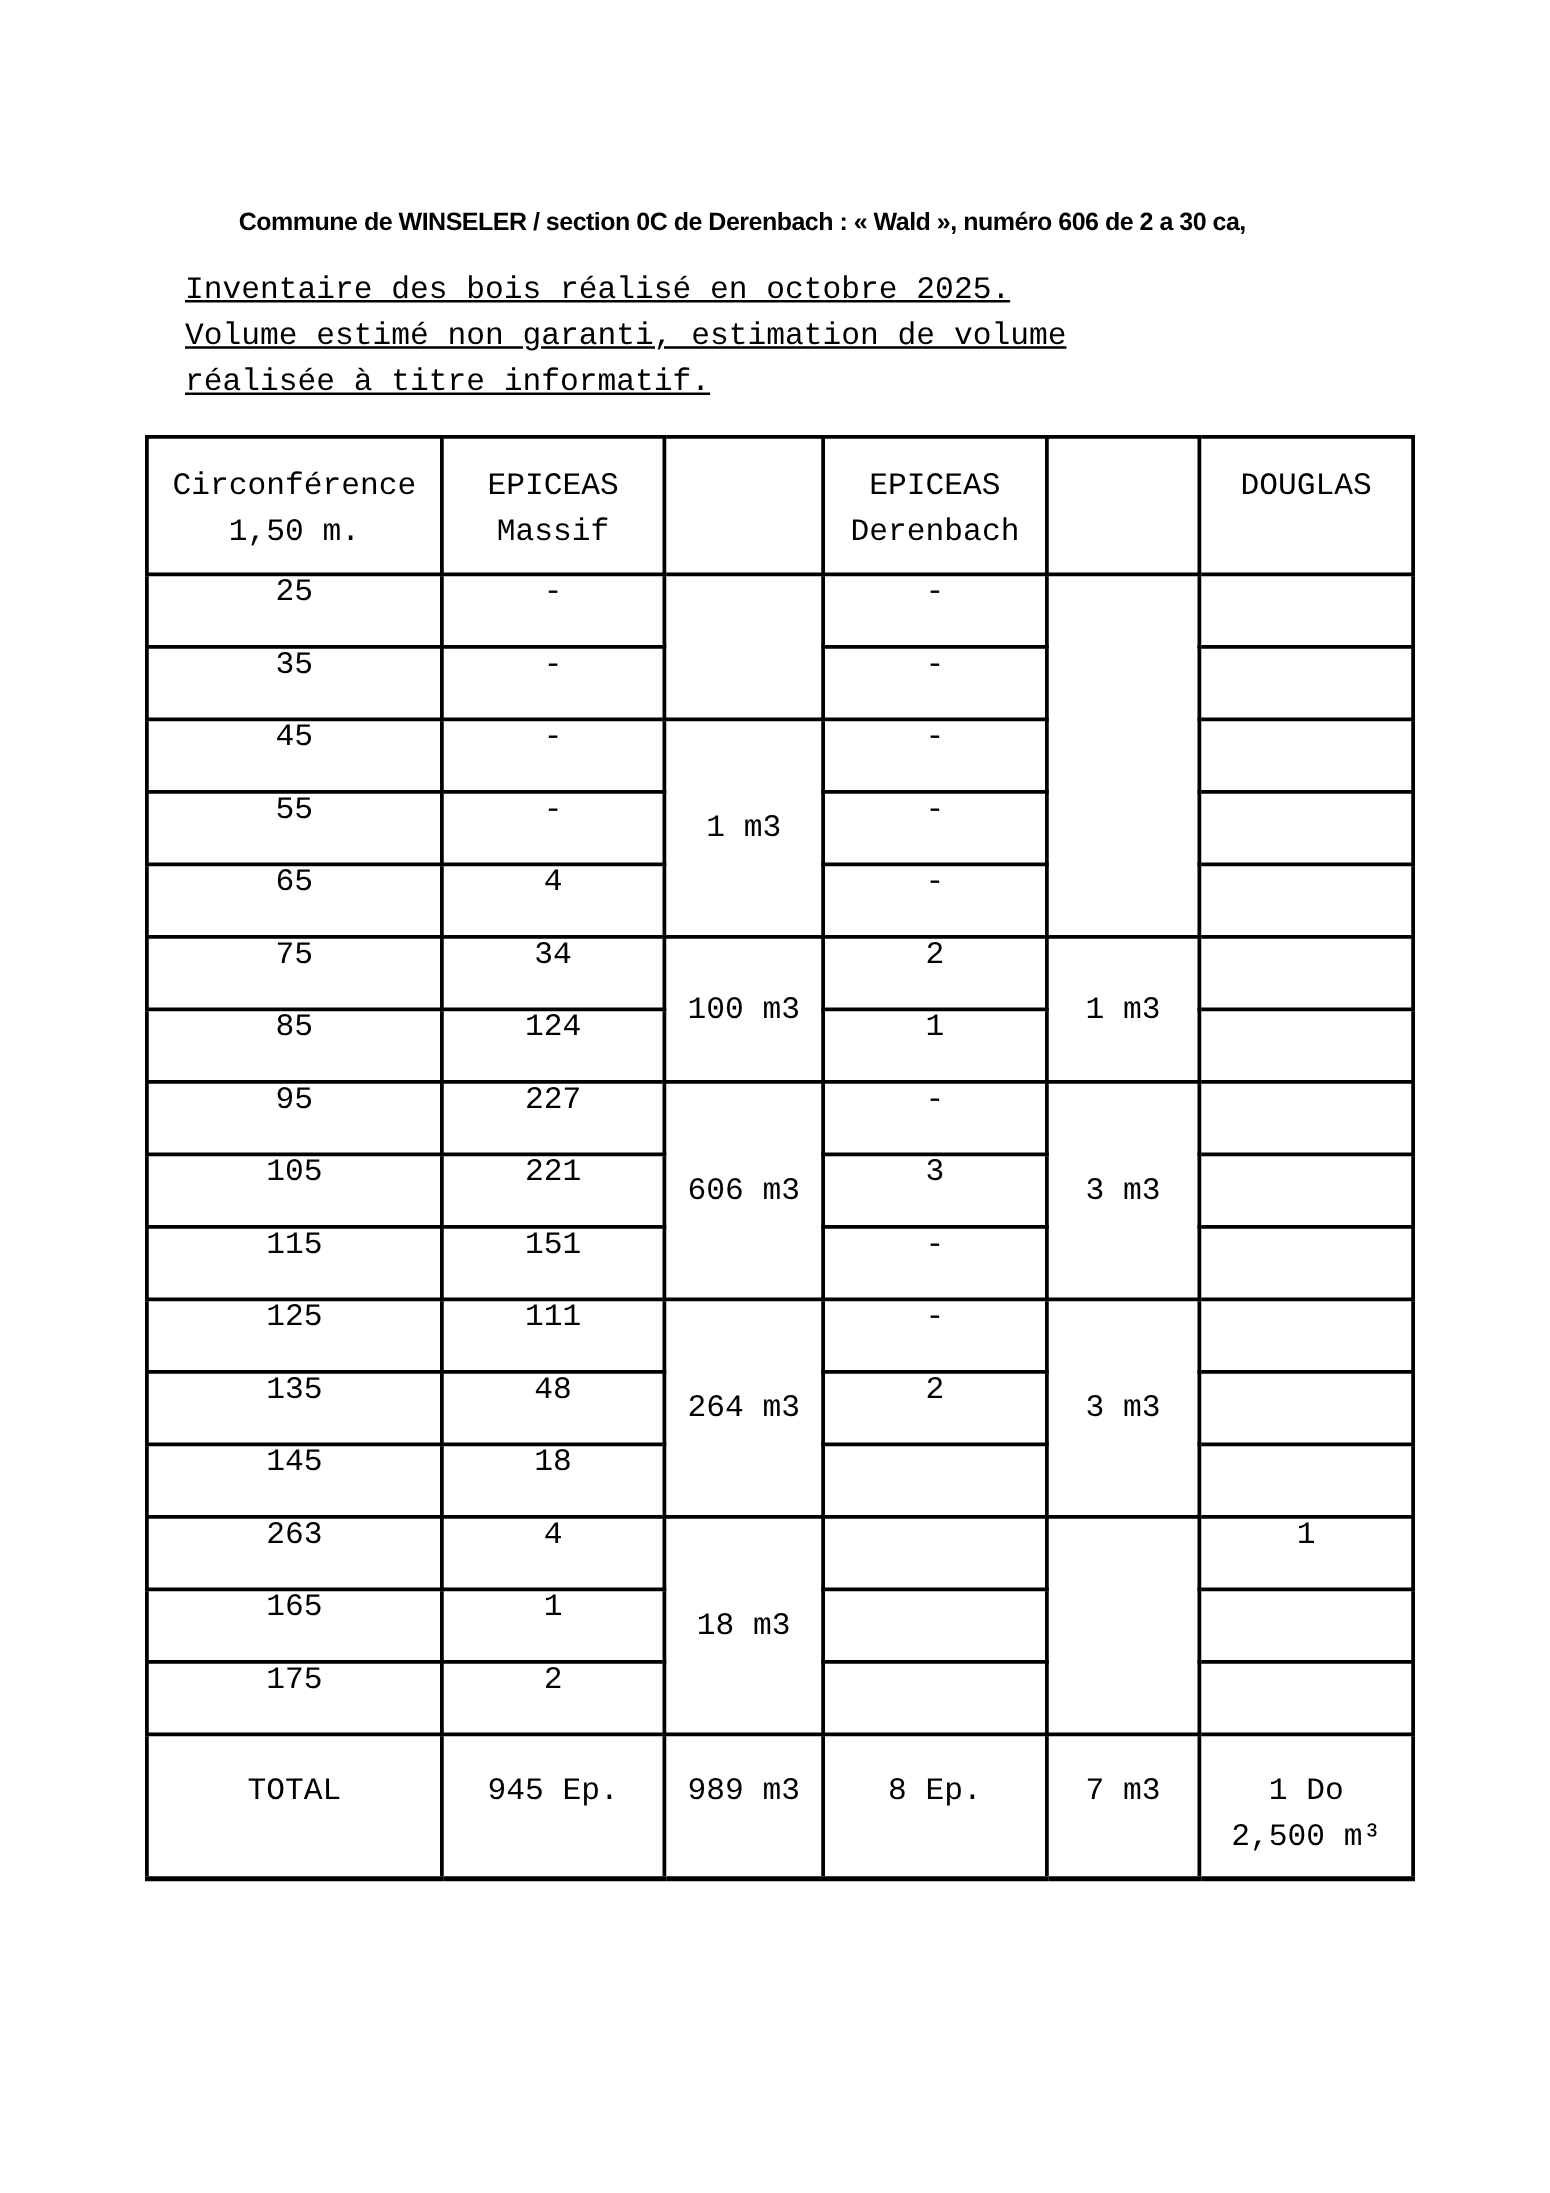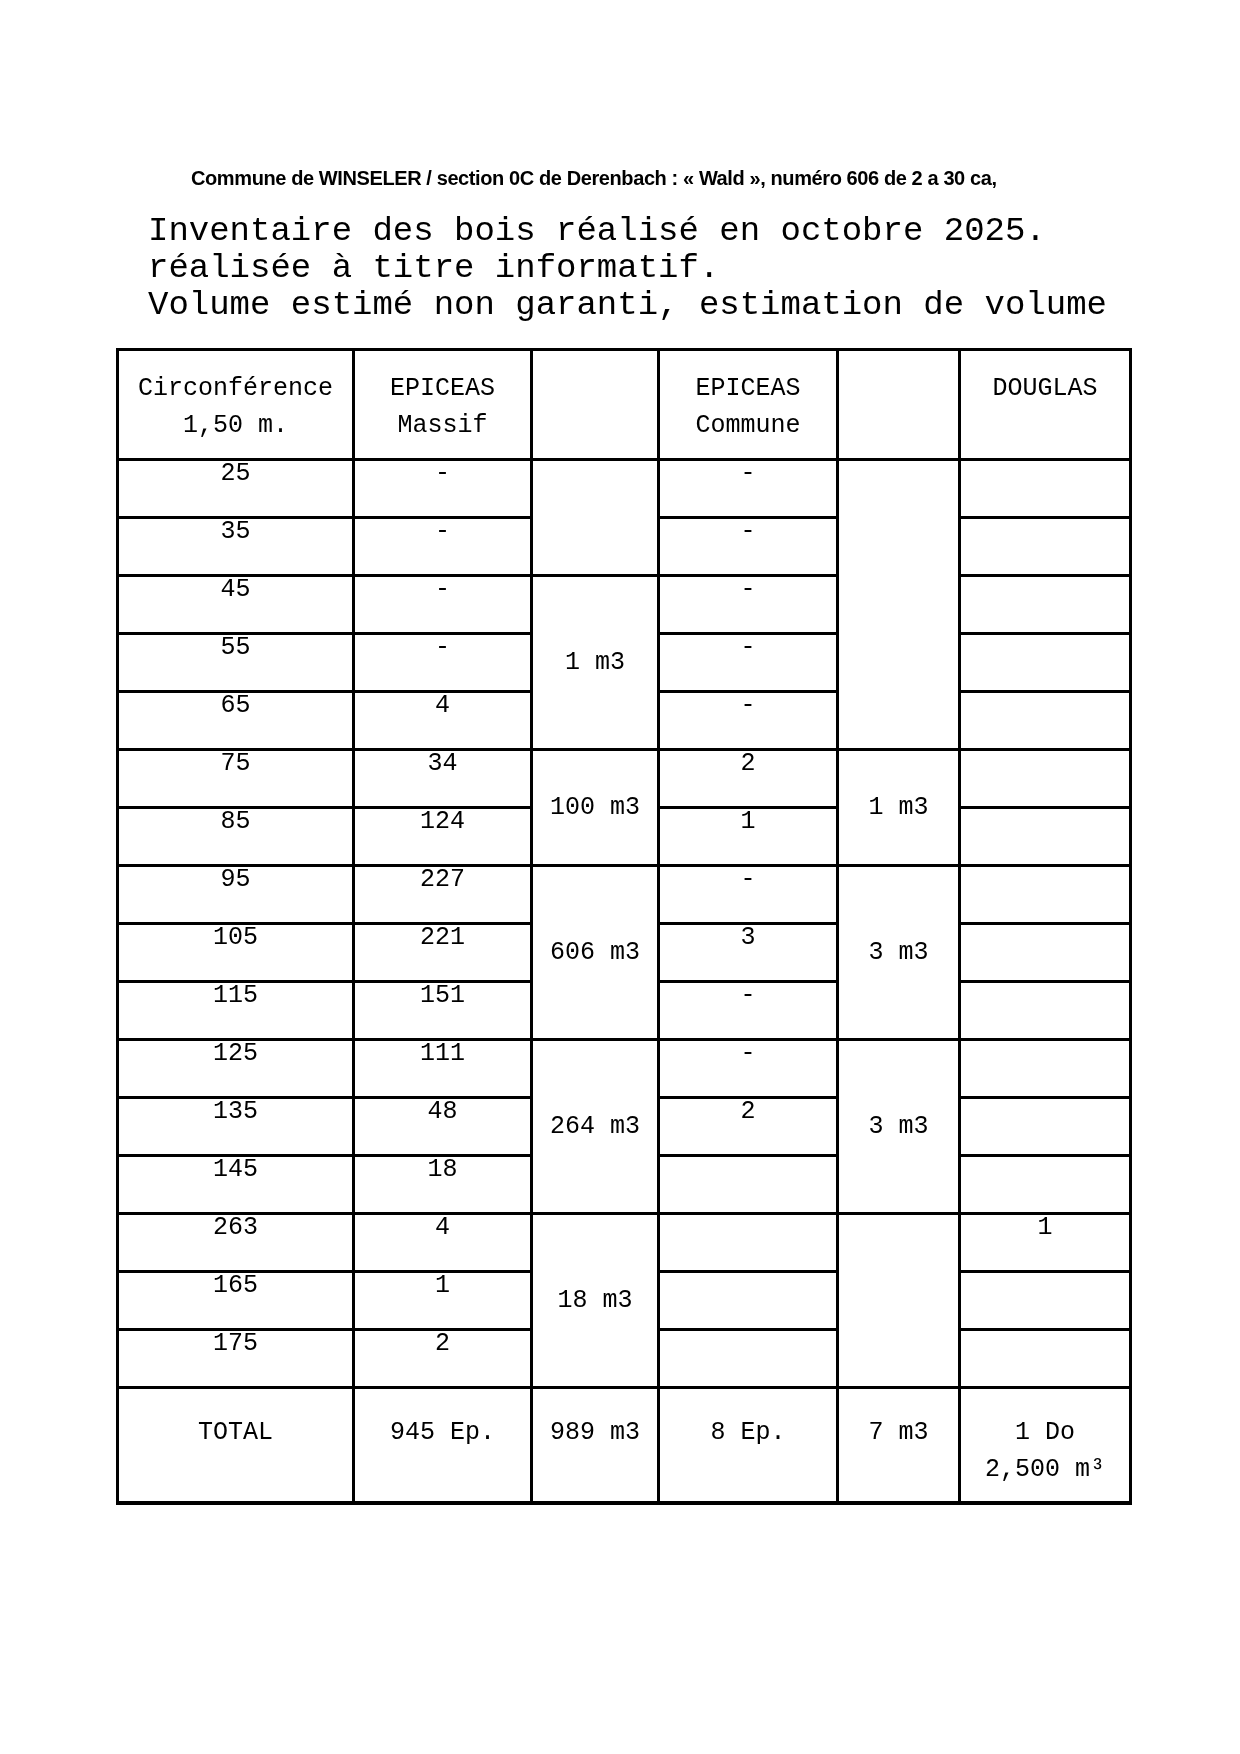--- a/index.html
+++ b/index.html
@@ -10,21 +10,21 @@
     position: relative; overflow: hidden;
   }
   .title-bold {
     position: absolute; left: 148px; top: 149px;
     font-family: "Liberation Sans", sans-serif;
     font-weight: bold; font-size: 20px; line-height: 19.5px;
     letter-spacing: -0.4px; white-space: nowrap; margin-left: 43px;
   }
   .intro {
     position: absolute; left: 148px; top: 213px;
-    font-size: 34px; line-height: 37px; white-space: nowrap;
+    font-size: 25px; line-height: 37px; white-space: nowrap; text-decoration: underline;
   }
   table.inv {
     position: absolute; left: 88px; top: 348px;
     border-collapse: collapse; table-layout: fixed;
     font-size: 25px;
     margin-left: 28px;
   }
   table.inv th, table.inv td {
     border: 3px solid #000000;
     padding: 0; text-align: center;
@@ -41,22 +41,22 @@
 </style>
 </head>
 <body>
 
 <div>
 
   <p class="title-bold"><span>Commune de WINSELER / section 0C de Derenbach : « Wald », numéro 606 de 2 a 30 ca,</span><br></p>
 
   <div class="intro">
     <div>Inventaire des bois réalisé en octobre 2025.</div>
+    <div>Volume estimé non garanti, estimation de volume</div>
     <div>réalisée à titre informatif.</div>
-    <div>Volume estimé non garanti, estimation de volume</div>
   </div>
 
   <table class="inv">
     <colgroup>
       <col style="width:236px">
       <col style="width:178px">
       <col style="width:127px">
       <col style="width:179px">
       <col style="width:122px">
       <col style="width:171px">
@@ -67,21 +67,21 @@
           <div>Circonférence</div>
           <div>1,50 m.</div>
         </th>
         <th>
           <div>EPICEAS</div>
           <div>Massif</div>
         </th>
         <th></th>
         <th>
           <div>EPICEAS</div>
-          <div>Commune</div>
+          <div>Derenbach</div>
         </th>
         <th></th>
         <th>
           <div>DOUGLAS</div>
         </th>
       </tr>
     </thead>
     <tbody id="inv-body">
         <tr class="data-row">
           <td class="cell-count">25</td>

